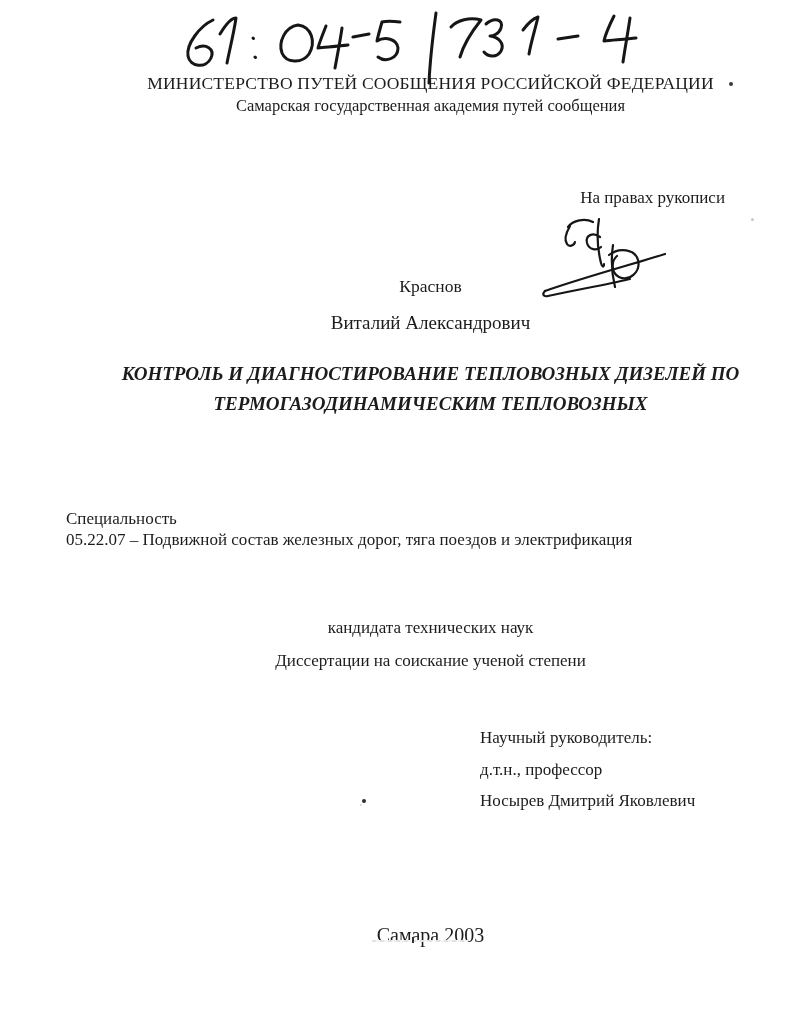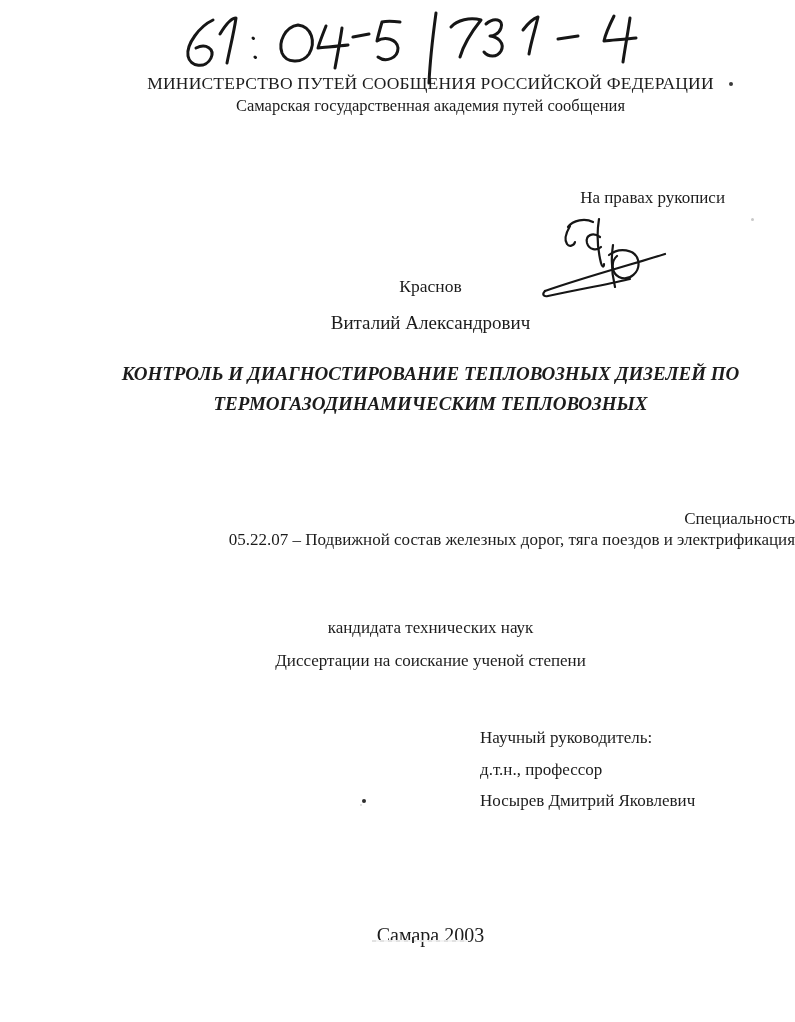--- a/index.html
+++ b/index.html
@@ -21,21 +21,21 @@
   .ministry-line   { top: 73px;  font-size: 17.5px; letter-spacing: 0.2px; }
   .academy-line    { top: 96px; font-size: 16.5px; }
   .manuscript-note { top: 188px; left: auto; right: 70px; font-size: 17px; margin-left: 48px; }
 
   .author-surname  { top: 276px; font-size: 17.5px; }
   .author-names    { top: 312px; font-size: 19px; }
 
   .title-block { position: absolute; top: 359px; left: 0; right: 0; text-align: center; font-style: italic; }
   .title-block .t-line { font-size: 19px; font-weight: bold; line-height: 30px; white-space: nowrap; }
 
-  .specialty-block { position: absolute; top: 509px; left: 0; right: 0; text-align: right; }
+  .specialty-block { position: absolute; top: 509px; left: 0; right: 0; text-align: left; }
   .specialty-block .s-line { font-size: 17px; line-height: 20.5px; white-space: nowrap; }
 
   .thesis-block { position: absolute; top: 611px; left: 0; right: 0; text-align: center; }
   .thesis-block .th-line { font-size: 17px; line-height: 33px; white-space: nowrap; }
 
   .supervisor-block { position: absolute; left: 480px; top: 722px; text-align: left; }
   .supervisor-block .sv-line { font-size: 17px; line-height: 31.5px; white-space: nowrap; }
 
   .city-year { top: 924px; font-size: 20px; }
 

